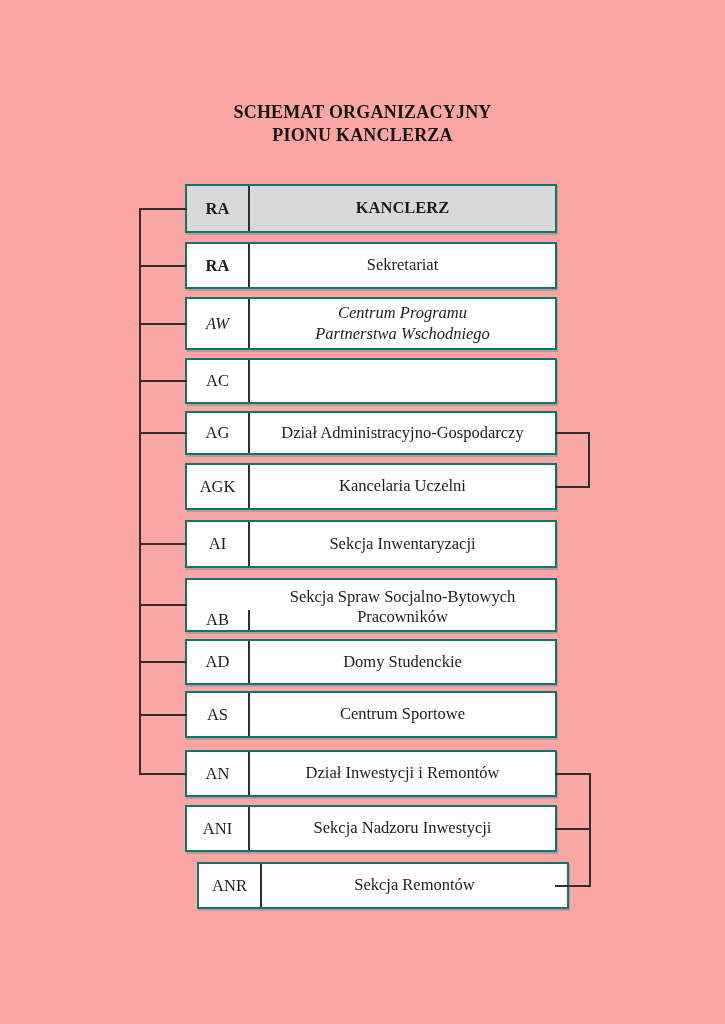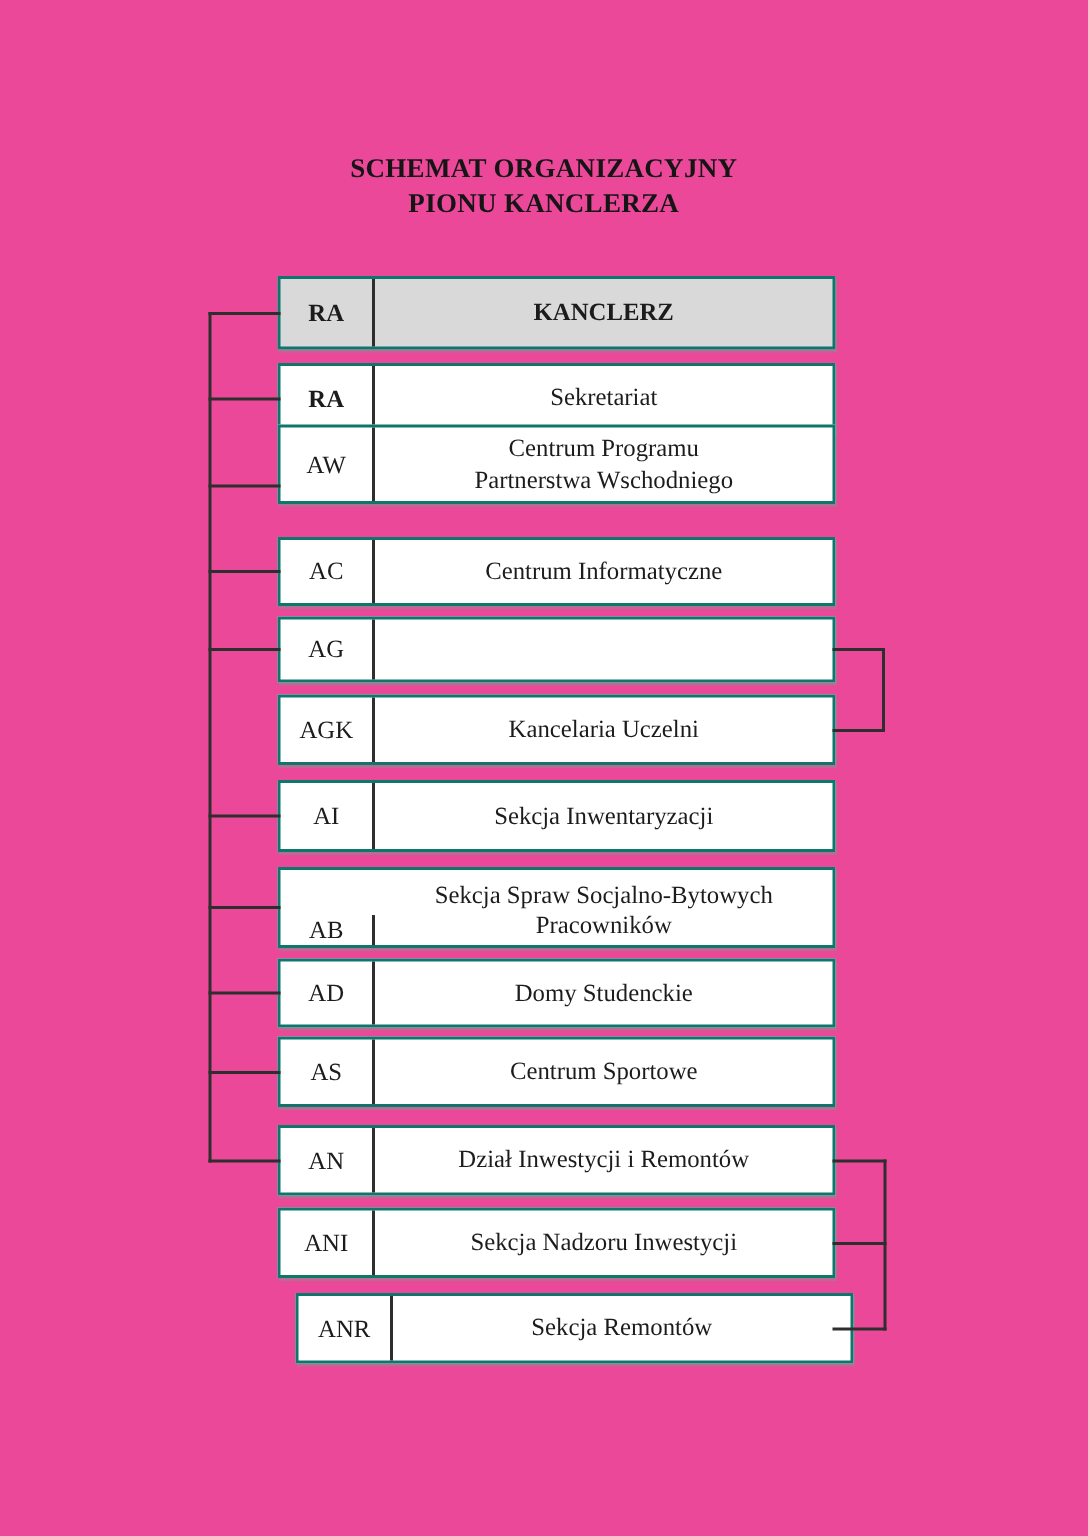--- a/index.html
+++ b/index.html
@@ -1,19 +1,19 @@
 <!DOCTYPE html>
 <html><head>
 <meta charset="utf-8">
 <style>
   html,body{margin:0;padding:0;background:#ffffff;}
   #page{
     position:relative;
     width:725px;height:1024px;
-    background:#ec4899;
+    background:#fca5a5;
     font-family:"Liberation Serif","DejaVu Serif",serif;
     color:#1c1c1c;
     overflow:hidden;
   }
   .title{
     position:absolute;
     top:101px;left:0;width:725px;
     text-align:center;
     font-weight:bold;
     font-size:18px;
@@ -64,31 +64,31 @@
 
   <div id="rows">
       <div class="row header" style="top: 184px; height: 49px;">
     <div class="code bold">RA</div>
     <div class="name">KANCLERZ</div>
   </div>
       <div class="row" style="top: 242px; height: 47px;">
     <div class="code bold">RA</div>
     <div class="name">Sekretariat</div>
   </div>
-      <div class="row" style="top: 283px; height: 53px;">
+      <div class="row" style="top: 297px; height: 53px; font-style: italic;">
     <div class="code">AW</div>
     <div class="name">Centrum Programu
 Partnerstwa Wschodniego</div>
   </div>
       <div class="row" style="top: 358px; height: 46px;">
     <div class="code">AC</div>
-    <div class="name">Centrum Informatyczne</div>
   </div>
       <div class="row" style="top: 411px; height: 44px;">
     <div class="code">AG</div>
+    <div class="name">Dział Administracyjno-Gospodarczy</div>
   </div>
       <div class="row" style="top: 463px; height: 47px;">
     <div class="code">AGK</div>
     <div class="name">Kancelaria Uczelni</div>
   </div>
       <div class="row" style="top: 520px; height: 48px;">
     <div class="code">AI</div>
     <div class="name">Sekcja Inwentaryzacji</div>
   </div>
       <div class="row" style="top: 578px; height: 54px; align-items: flex-end;">

